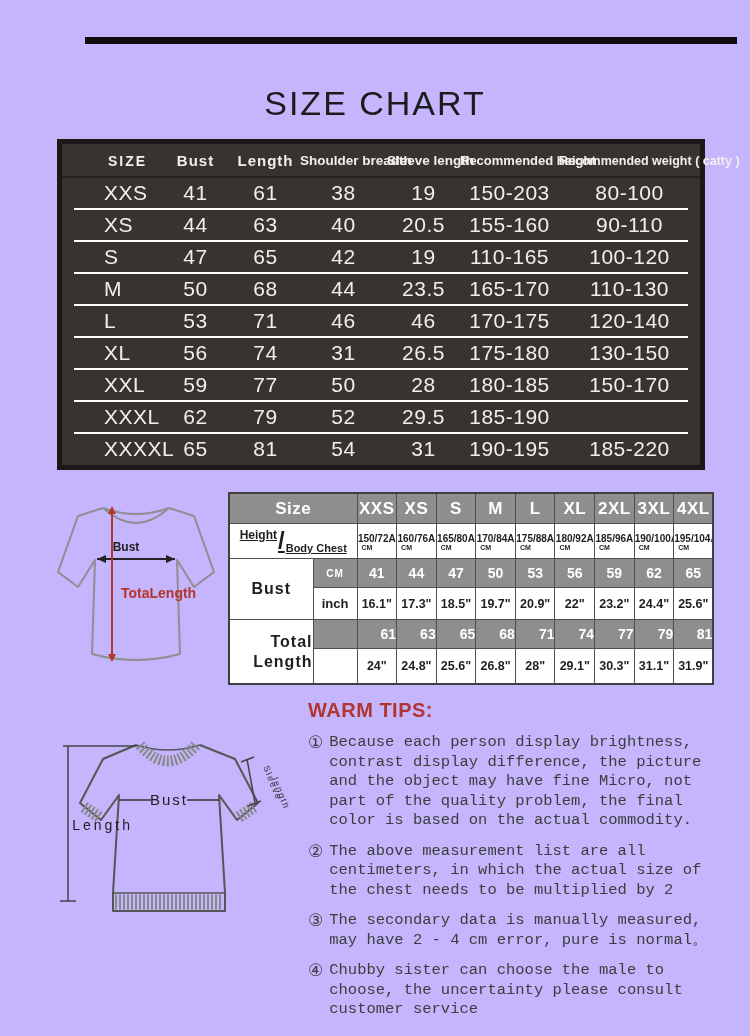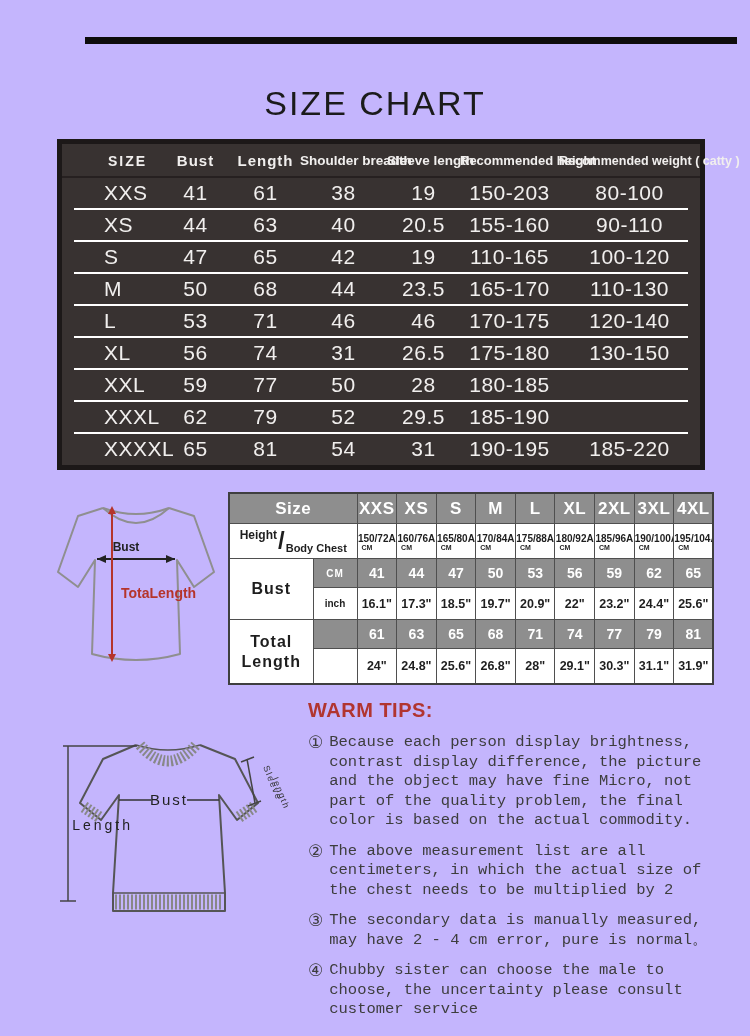--- a/index.html
+++ b/index.html
@@ -33,29 +33,29 @@
   .t2{position:absolute;left:228px;top:492px;width:484px;border-collapse:collapse;table-layout:fixed;
     border:2px solid #3f3f3f;}
   .t2 td{border:1px solid #4f4f4f;text-align:center;vertical-align:middle;padding:0;overflow:hidden;}
   .t2 .gray{background:#8e8e8e;color:#ffffff;font-weight:700;}
   .t2 .white{background:#ffffff;color:#1e1e1e;font-weight:700;}
   .colL{width:84px;} .colU{width:44px;} .colV{width:39.6px;}
   .r-head td{height:29px;font-size:17px;letter-spacing:.5px;}
   .r-height td{height:34px;}
   .r-bustcm td{height:28px;}
   .r-bustin td{height:31px;}
-  .r-totcm td{height:28px;}
+  .r-totcm td{height:28px;text-align:right;}
   .r-totin td{height:34px;}
   .t2 .lbl{font-size:16px;letter-spacing:1px;}
   .t2 .tot span{display:block;line-height:1.25;}
   .t2 .cmu{font-size:10px;letter-spacing:1px;}
-  .t2 .inu{font-size:10px;}
+  .t2 .inu{font-size:13px;}
   .t2 .val{font-size:14px;}
   .r-bustin .val,.r-totin .val{font-size:12.5px;}
-  .hb-cell{white-space:nowrap;}
+  .hb-cell{white-space:nowrap;text-decoration:underline;}
   .hb-wrap{display:flex;align-items:center;justify-content:center;height:34px;}
   .hb-top{align-self:flex-start;margin-top:4px;font-size:12px;font-weight:700;}
   .hb-slash{font-size:24px;font-weight:700;margin:0 1px;line-height:1;}
   .hb-bot{align-self:flex-end;margin-bottom:4px;font-size:11px;font-weight:700;}
   .hv-v{display:block;font-size:10px;line-height:1.1;margin-top:3px;}
   .hv-u{display:block;font-size:7px;text-align:left;padding-left:4px;line-height:1.1;}
   
   .tips{position:absolute;left:308px;top:699px;width:420px;}
   .tips-title{font-size:20px;font-weight:700;color:#b13530;letter-spacing:.5px;}
   .tip{display:flex;gap:6px;margin-top:11px;color:#3d3d3d;}
@@ -142,20 +142,21 @@
       <div class="mt-cell c5">175-180</div>
       <div class="mt-cell c6">130-150</div>
     </div>
     <div class="mt-row mt-data">
       <div class="mt-cell c0">XXL</div>
       <div class="mt-cell c1">59</div>
       <div class="mt-cell c2">77</div>
       <div class="mt-cell c3">50</div>
       <div class="mt-cell c4">28</div>
       <div class="mt-cell c5">180-185</div>
+      <div class="mt-cell c6">150-170</div>
     </div>
     <div class="mt-row mt-data">
       <div class="mt-cell c0">XXXL</div>
       <div class="mt-cell c1">62</div>
       <div class="mt-cell c2">79</div>
       <div class="mt-cell c3">52</div>
       <div class="mt-cell c4">29.5</div>
       <div class="mt-cell c5">185-190</div>
     </div>
     <div class="mt-row mt-data">

